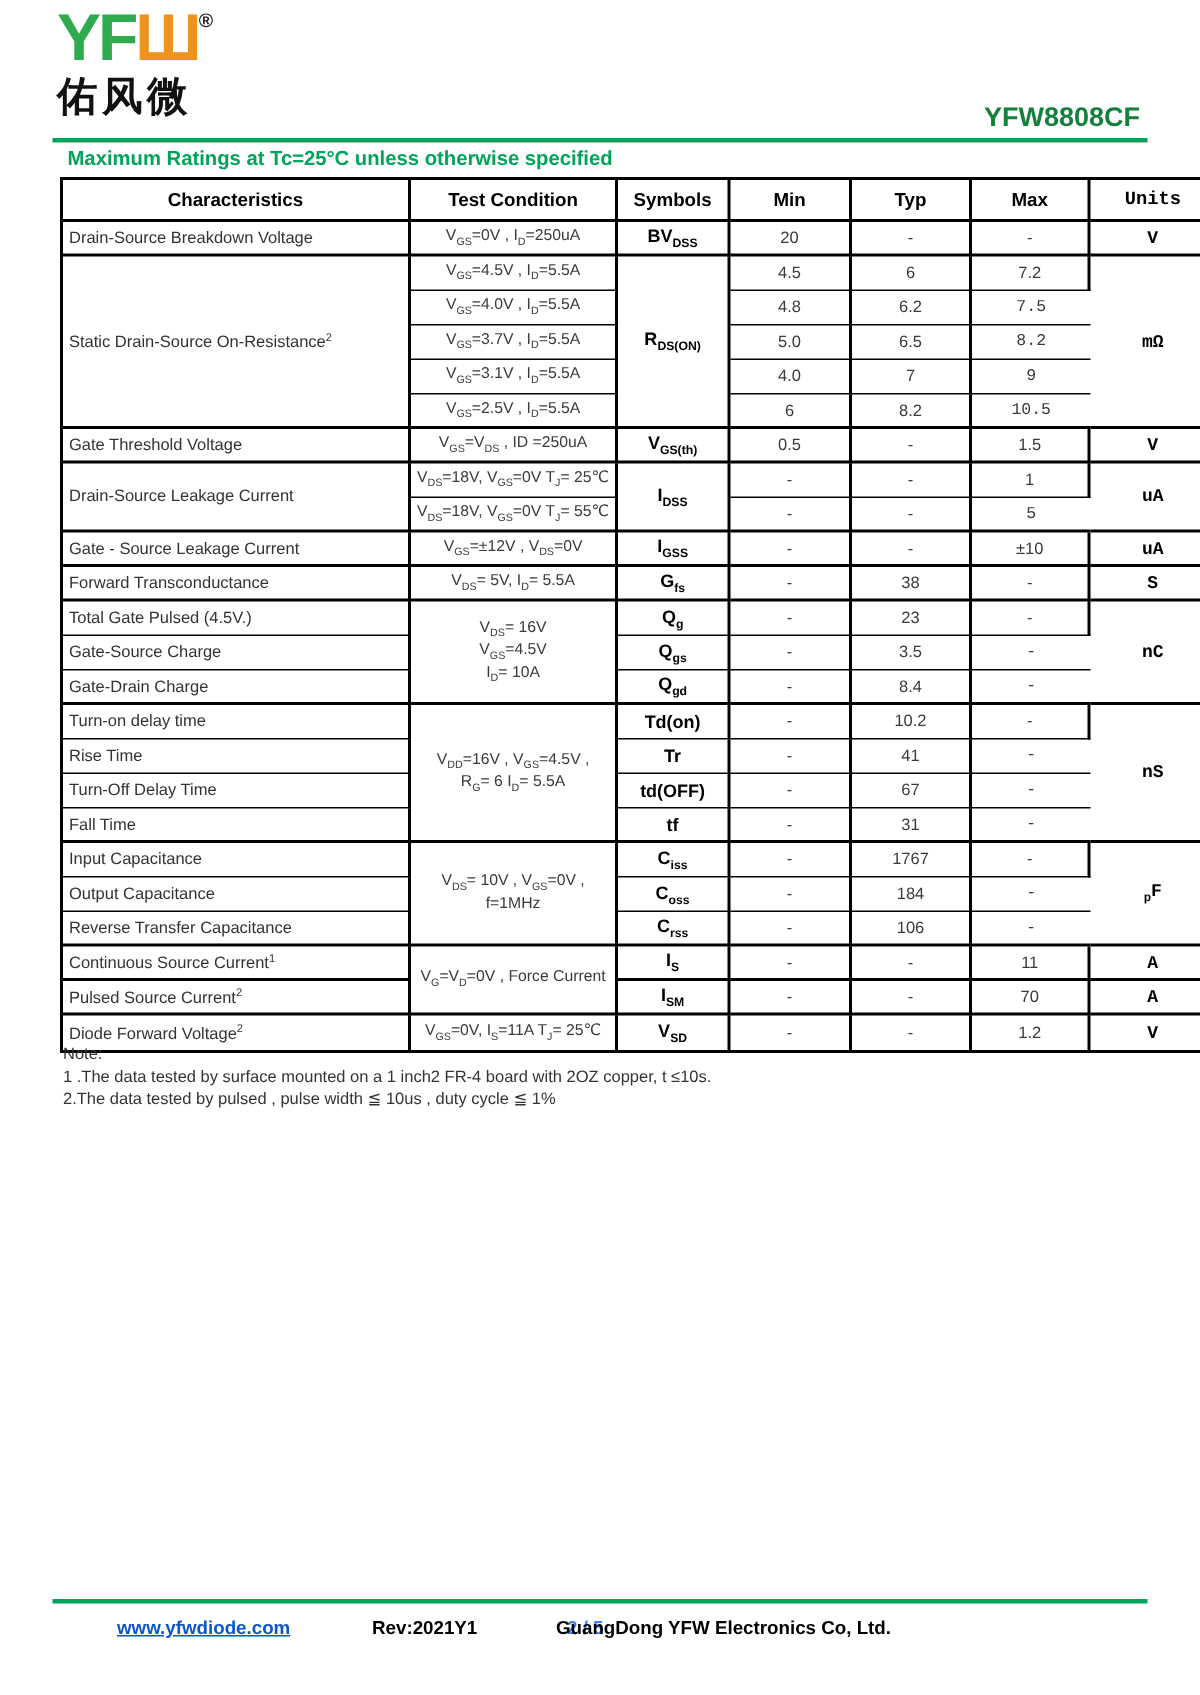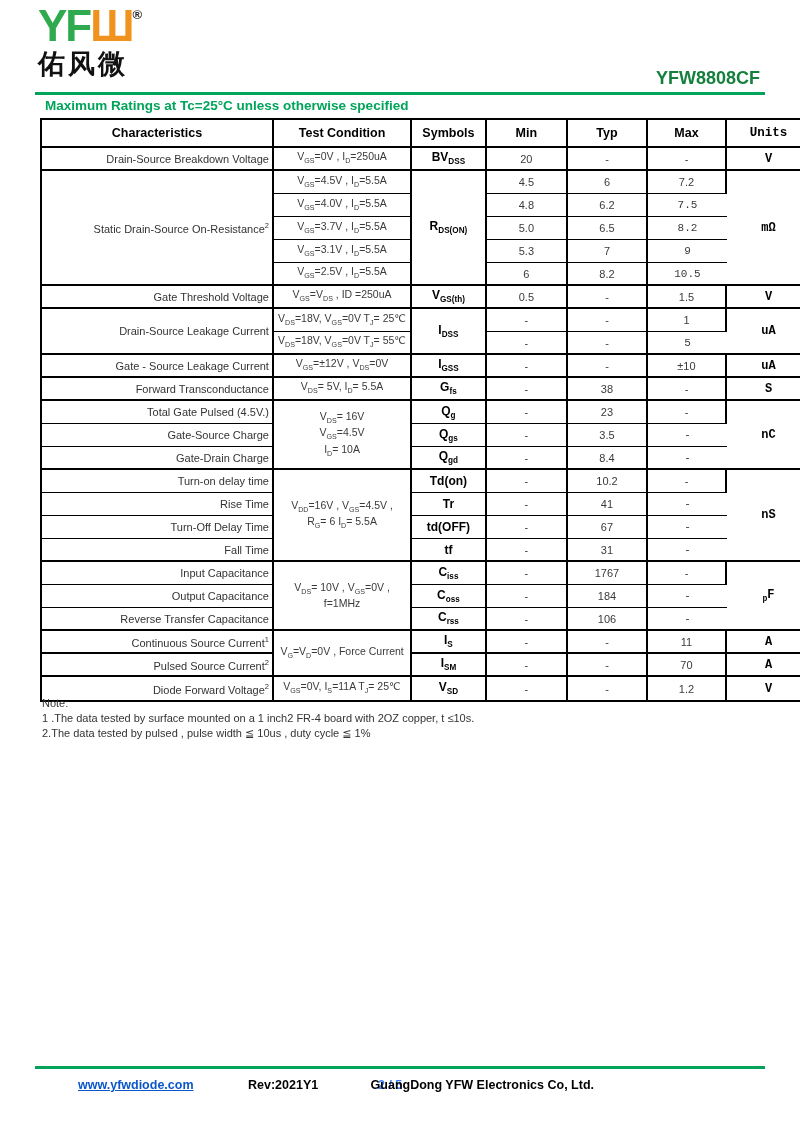--- a/index.html
+++ b/index.html
@@ -34,21 +34,21 @@
     border-right:2px solid #000;border-bottom:2px solid #000;
     padding:1px 3px;font-size:11px;color:#333;overflow:hidden;
   }
   .ratings th{
     font-size:12.5px;font-weight:bold;color:#000;text-align:center;height:24px;
   }
   .ratings td:last-child,.ratings th:last-child{border-right:none;font-family:Liberation Mono, monospace;}
   .ratings tr{height:23px;}
   td.thin{border-bottom-width:1px;}
   td.last-row{border-bottom:none;}
-  td.char{text-align:right;padding-left:20px;}
+  td.char{text-align:left;padding-left:4px;}
   td.cond{text-align:center;font-size:10.5px;line-height:1.25;color:#3a3a3a;}
   td.sym{text-align:center;font-weight:bold;font-size:12px;color:#000;}
   td.val{text-align:center;font-size:11px;color:#3a3a3a;}
   td.unit{text-align:center;font-weight:bold;font-size:12px;color:#000;}
   sub{font-size:0.68em;}
   sup{font-size:0.68em;}
   
   .notes{position:absolute;left:42px;top:696px;font-size:11px;color:#333;line-height:1.35;}
   
   .footer{position:absolute;left:0;top:1078px;width:632px;height:24px;font-size:12.5px;font-weight:bold;}
@@ -122,21 +122,21 @@
       <td class="val thin">7.5</td>
     </tr>
     <tr>
       <td class="cond thin">V<sub>GS</sub>=3.7V , I<sub>D</sub>=5.5A</td>
       <td class="val thin">5.0</td>
       <td class="val thin">6.5</td>
       <td class="val thin">8.2</td>
     </tr>
     <tr>
       <td class="cond thin">V<sub>GS</sub>=3.1V , I<sub>D</sub>=5.5A</td>
-      <td class="val thin">5.3</td>
+      <td class="val thin">4.0</td>
       <td class="val thin">7</td>
       <td class="val thin">9</td>
     </tr>
     <tr>
       <td class="cond">V<sub>GS</sub>=2.5V , I<sub>D</sub>=5.5A</td>
       <td class="val">6</td>
       <td class="val">8.2</td>
       <td class="val">10.5</td>
     </tr>
 

